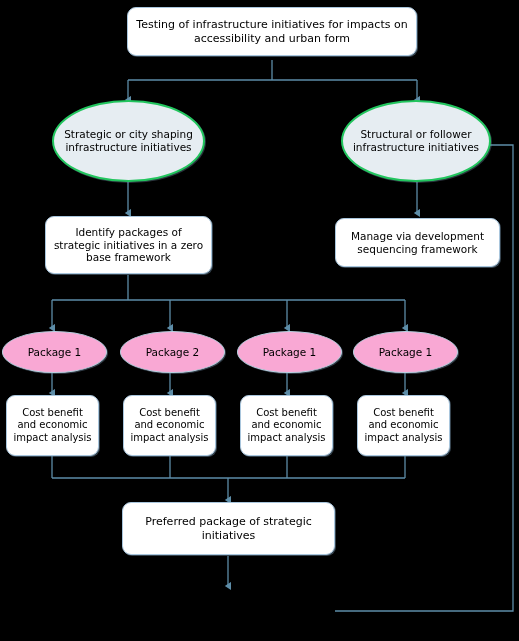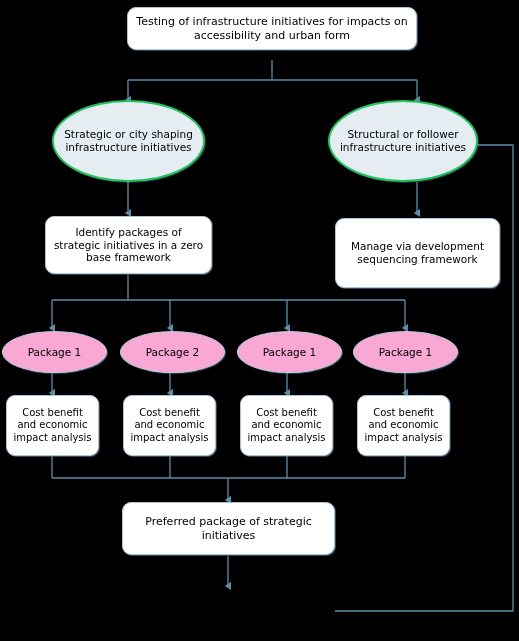--- a/index.html
+++ b/index.html
@@ -102,37 +102,37 @@
       <path d="M405,456 L405,478"></path>
       <path d="M52,478 L405,478"></path>
       <path d="M228,478 L228,500" marker-end="url(#arrow)"></path>
 
       <path d="M228,556 L228,586" marker-end="url(#arrow)"></path>
 
       <path d="M335,611 L513,611 L513,145 L472,145" marker-end="url(#arrowleft)"></path>
     </g>
   </svg>
 
-  <div class="node rbox t11" style="left:127px; top:7px; width:290px; height:43px;">
+  <div class="node rbox t11" style="left:127px; top:7px; width:290px; height:49px;">
     <span>Testing of infrastructure initiatives for impacts on accessibility and urban form</span>
   </div>
 
   <div class="node ellipse-node t10" style="left:52px; top:100px; width:153px; height:82px;">
     <span>Strategic or city shaping infrastructure initiatives</span>
   </div>
 
-  <div class="node ellipse-node t10" style="left:328px; top:100px; width:150px; height:82px;">
+  <div class="node ellipse-node t10" style="left:341px; top:100px; width:150px; height:82px;">
     <span>Structural or follower infrastructure initiatives</span>
   </div>
 
   <div class="node rbox t10" style="left:45px; top:216px; width:167px; height:58px;">
     <span>Identify packages of strategic initiatives in a zero base framework</span>
   </div>
 
-  <div class="node rbox t10" style="left:335px; top:218px; width:165px; height:70px;align-items:center;">
+  <div class="node rbox t10" style="left:335px; top:218px; width:165px; height:49px;align-items:center;">
     <span>Manage via development sequencing framework</span>
   </div>
 
   <div class="node pill t10" style="left:2px; top:331px; width:105px; height:42px;">
     <span>Package 1</span>
   </div>
   <div class="node pill t10" style="left:120px; top:331px; width:105px; height:42px;">
     <span>Package 2</span>
   </div>
   <div class="node pill t10" style="left:237px; top:331px; width:105px; height:42px;">

